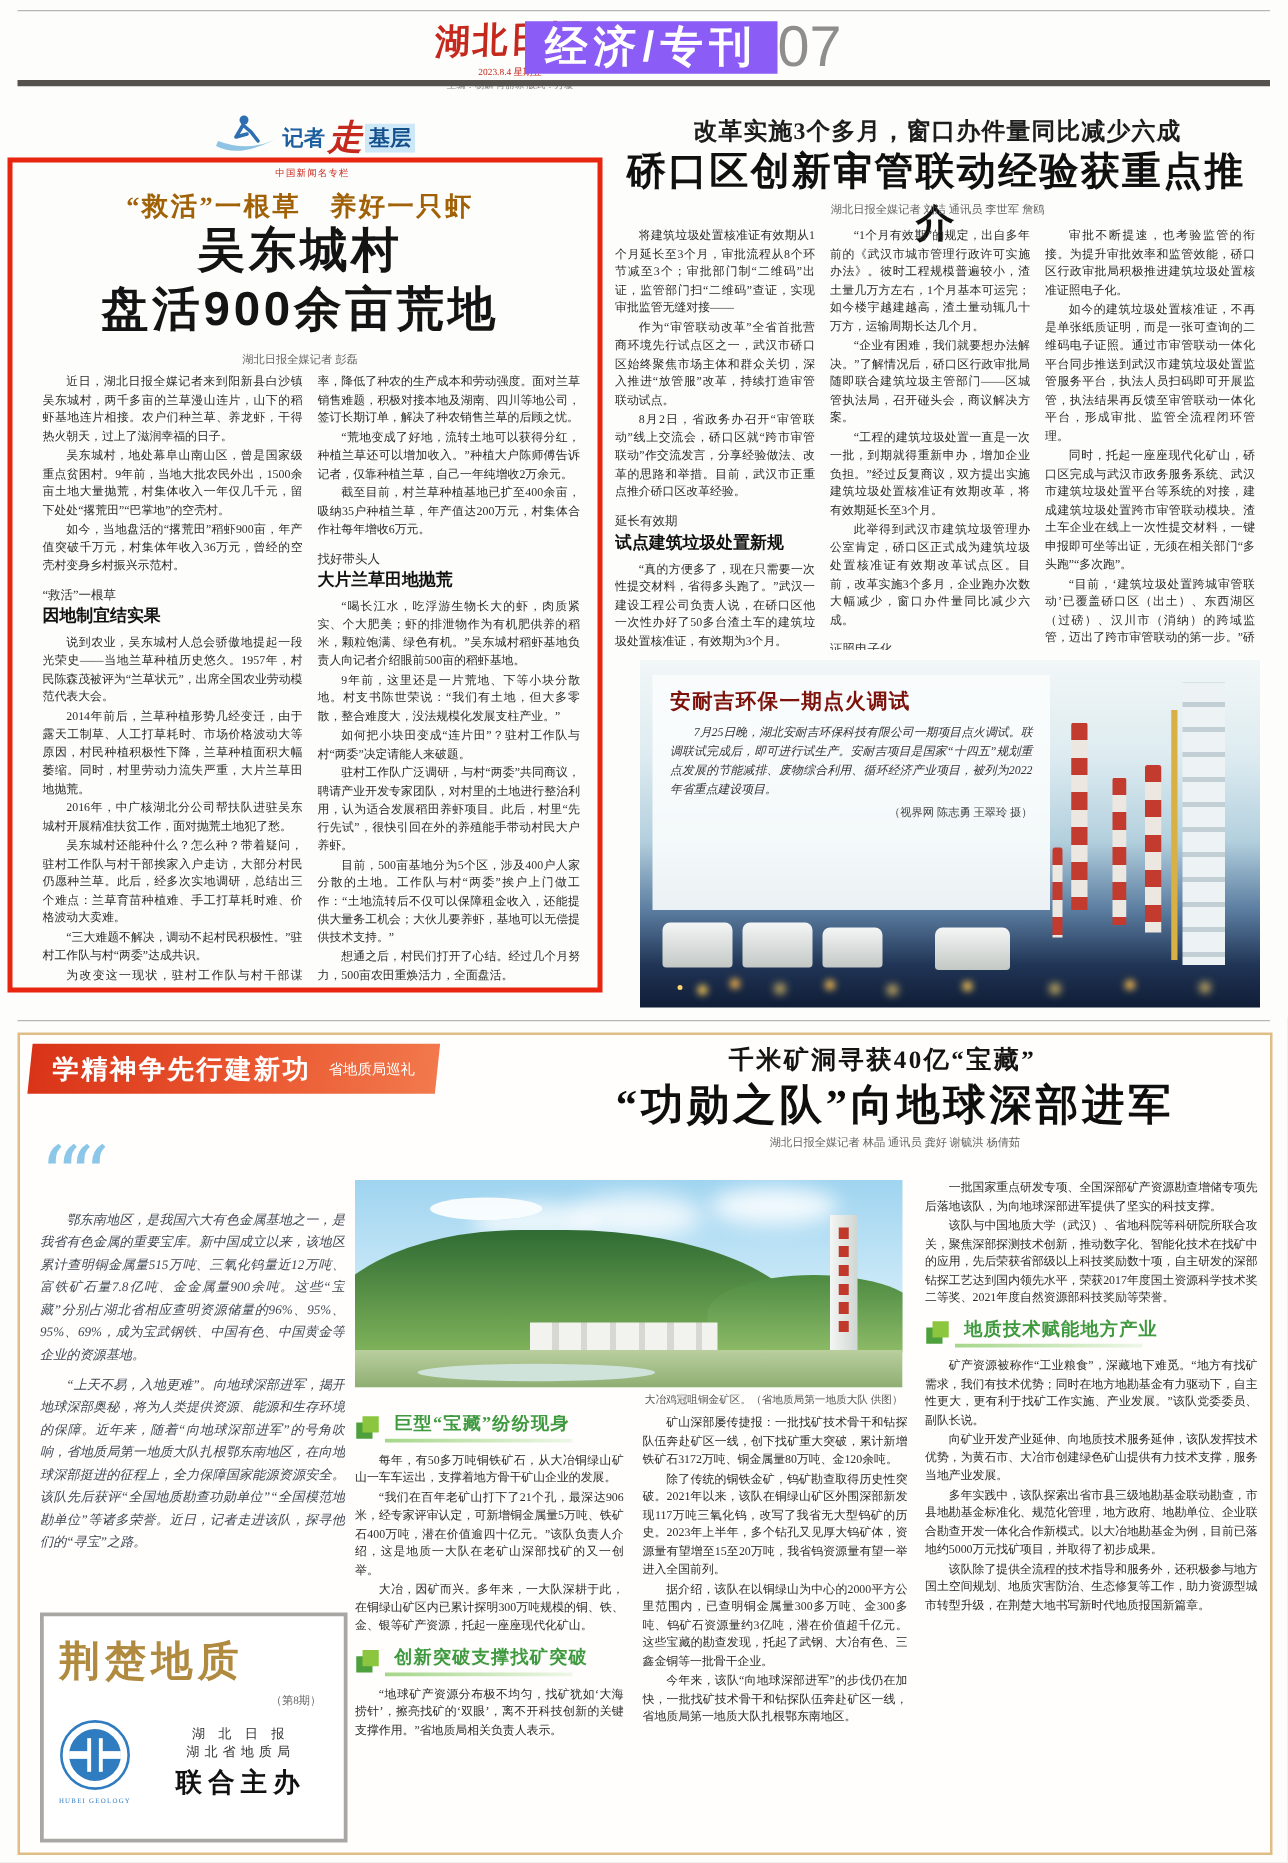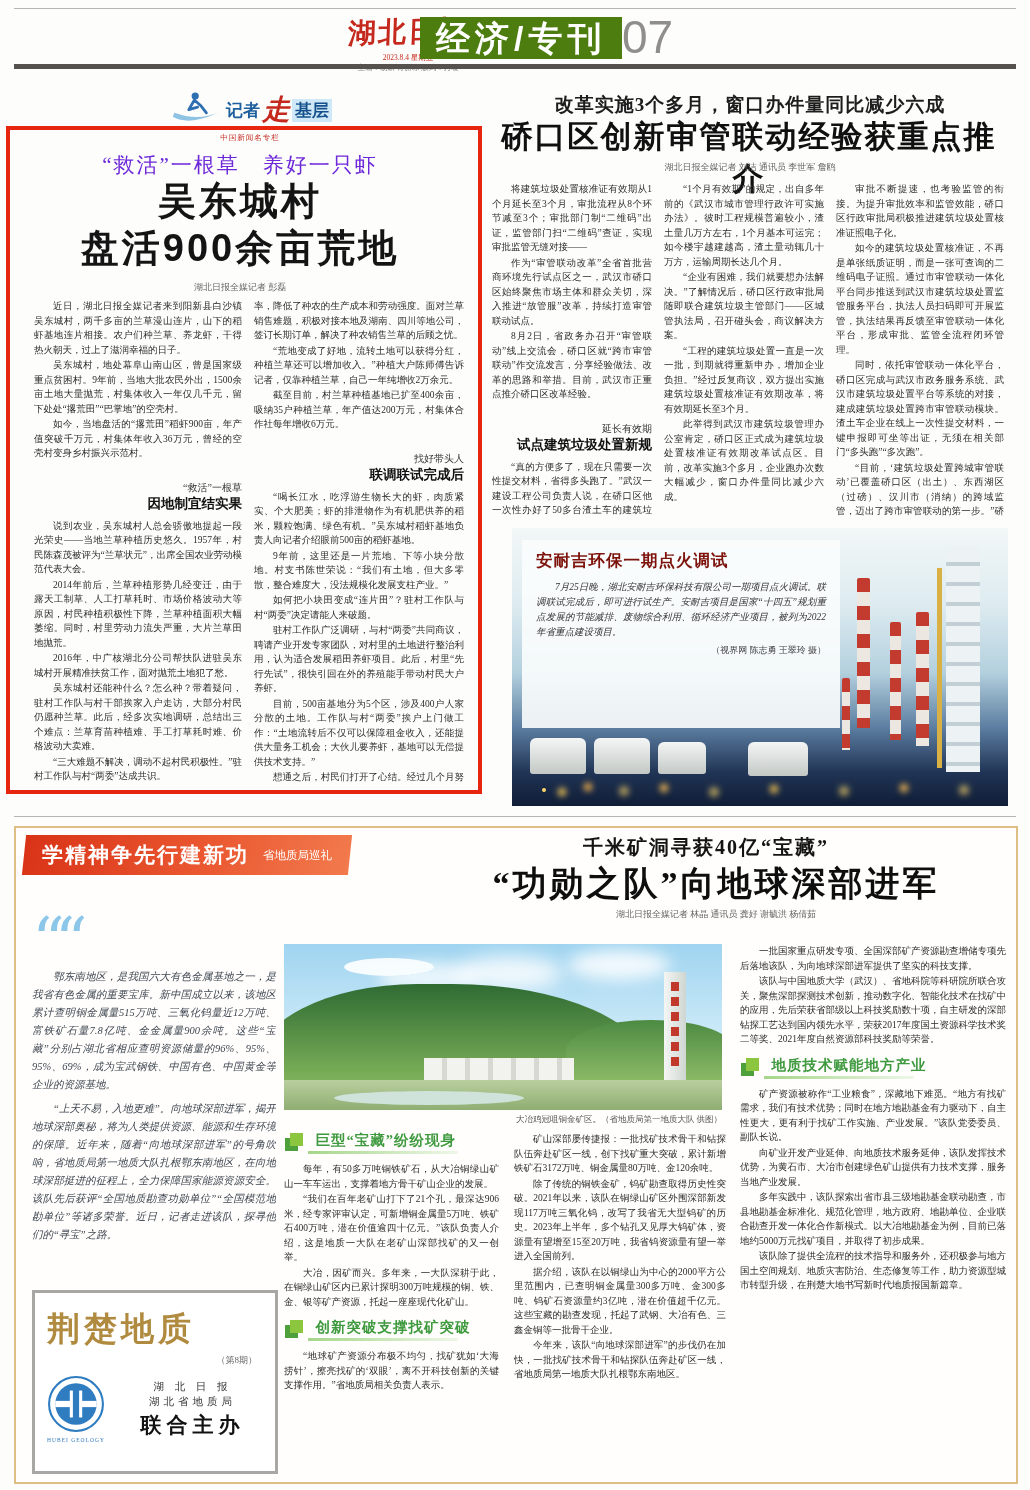--- a/index.html
+++ b/index.html
@@ -8,40 +8,40 @@
   .abs{position:absolute;}
   .ctr{text-align:center;}
   .hline{position:absolute;height:1px;background:#b9b6b1;}
   .thick{position:absolute;height:5px;background:#55524e;}
 
   
   .paper-name{color:#c5281c;font-weight:bold;font-size:28px;letter-spacing:2px;
               transform:rotate(-2deg) skewX(-4deg);display:inline-block;}
   .date-line{color:#c5281c;font-size:7.5px;margin-top:2px;}
   .editors-line{color:#8a8884;font-size:7.5px;}
-  .section-box{background:#4d7c0f;color:#fff;font-size:34px;font-weight:bold;
+  .section-box{background:#8b5cf6;color:#fff;font-size:34px;font-weight:bold;
                letter-spacing:5px;padding:2px 16px;line-height:42px;
                font-family:"Liberation Sans",sans-serif;}
   .page-num{color:#908e8a;font-size:46px;font-family:"Liberation Sans",sans-serif;}
 
   
   .red-frame{border:4px solid #e8250f;z-index:9;pointer-events:none;}
   .badge-row{display:flex;align-items:center;justify-content:center;gap:2px;}
   .jz-blue{color:#1d5f9e;font-weight:bold;font-size:17px;}
   .jz-red{color:#c5281c;font-weight:bold;font-size:28px;font-style:italic;line-height:26px;}
   .jz-base{background:#cfe8f7;color:#14508c;font-weight:bold;font-size:17px;padding:0 3px;}
   .badge-sub{color:#c5281c;font-size:7.5px;text-align:center;margin-top:1px;letter-spacing:1px;}
-  .kicker1{font-size:21px;color:#6d28d9;font-weight:normal;letter-spacing:2px;}
+  .kicker1{font-size:21px;color:#a16207;font-weight:bold;letter-spacing:2px;}
   .headline1{font-size:38px;font-weight:900;font-family:"Liberation Sans",sans-serif;
              color:#141414;letter-spacing:3px;line-height:1.24;}
   .byline{font-size:9px;color:#666;}
   .bcol{position:absolute;text-align:justify;font-size:9.5px;line-height:14.5px;
         color:#2b2b2b;overflow:hidden;}
   .bcol p{margin:0 0 1px;text-indent:2em;}
-  .subhead{text-align:right;margin:20px 0 7px;text-indent:0;}
+  .subhead{text-align:left;margin:9px 0 7px;text-indent:0;}
   .subhead .s1{display:block;font-size:10px;color:#333;text-indent:0;}
   .subhead .s2{display:block;font-size:13.5px;font-weight:bold;color:#111;margin-top:2px;text-indent:0;}
 
   
   .kicker2{font-size:19px;color:#1d1d1d;font-weight:bold;letter-spacing:1px;}
   .headline2{font-size:31px;font-weight:bold;color:#101010;letter-spacing:2px;}
 
   
   .photo1{background:linear-gradient(180deg,#f2f7f7 0%,#ddebf0 28%,#b3d0de 52%,#5b7da0 72%,#203455 88%,#101d36 100%);overflow:hidden;}
   .cap-card{position:absolute;left:10px;top:12px;width:318px;height:188px;
@@ -166,21 +166,21 @@
     <p>“三大难题不解决，调动不起村民积极性。”驻村工作队与村“两委”达成共识。</p>
     <p>为改变这一现状，驻村工作队与村干部谋划，采取“合作社＋种植大户＋农户”模式，将村民手中的“巴掌地”整合成“连片田”，吸纳35户种植，带动9户脱贫户，引入收割机、制草机等机械化设备，大大提高了兰草的收割效…</p>
   </div>
 
   <div class="bcol" style="left:254px;top:299px;width:210px;height:486px;">
     <p style="text-indent:0;">率，降低了种农的生产成本和劳动强度。面对兰草销售难题，积极对接本地及湖南、四川等地公司，签订长期订单，解决了种农销售兰草的后顾之忧。</p>
     <p>“荒地变成了好地，流转土地可以获得分红，种植兰草还可以增加收入。”种植大户陈师傅告诉记者，仅靠种植兰草，自己一年纯增收2万余元。</p>
     <p>截至目前，村兰草种植基地已扩至400余亩，吸纳35户种植兰草，年产值达200万元，村集体合作社每年增收6万元。</p>
     <div class="subhead">
       <span class="s1">找好带头人</span>
-      <span class="s2">联调联试完成后</span>
+      <span class="s2">大片兰草田地抛荒</span>
     </div>
     <p>“喝长江水，吃浮游生物长大的虾，肉质紧实、个大肥美；虾的排泄物作为有机肥供养的稻米，颗粒饱满、绿色有机。”吴东城村稻虾基地负责人向记者介绍眼前500亩的稻虾基地。</p>
     <p>9年前，这里还是一片荒地、下等小块分散地。村支书陈世荣说：“我们有土地，但大多零散，整合难度大，没法规模化发展支柱产业。”</p>
     <p>如何把小块田变成“连片田”？驻村工作队与村“两委”决定请能人来破题。</p>
     <p>驻村工作队广泛调研，与村“两委”共同商议，聘请产业开发专家团队，对村里的土地进行整治利用，认为适合发展稻田养虾项目。此后，村里“先行先试”，很快引回在外的养殖能手带动村民大户养虾。</p>
     <p>目前，500亩基地分为5个区，涉及400户人家分散的土地。工作队与村“两委”挨户上门做工作：“土地流转后不仅可以保障租金收入，还能提供大量务工机会；大伙儿要养虾，基地可以无偿提供技术支持。”</p>
     <p>想通之后，村民们打开了心结。经过几个月努力，500亩农田重焕活力，全面盘活。</p>
 
   </div>
 
@@ -207,21 +207,21 @@
     <p>此举得到武汉市建筑垃圾管理办公室肯定，硚口区正式成为建筑垃圾处置核准证有效期改革试点区。目前，改革实施3个多月，企业跑办次数大幅减少，窗口办件量同比减少六成。</p>
     <div class="subhead">
       <span class="s1">证照电子化</span>
 
     </div>
   </div>
 
   <div class="bcol" style="left:836px;top:182px;width:168px;height:338px;">
     <p>审批不断提速，也考验监管的衔接。为提升审批效率和监管效能，硚口区行政审批局积极推进建筑垃圾处置核准证照电子化。</p>
     <p>如今的建筑垃圾处置核准证，不再是单张纸质证明，而是一张可查询的二维码电子证照。通过市审管联动一体化平台同步推送到武汉市建筑垃圾处置监管服务平台，执法人员扫码即可开展监管，执法结果再反馈至审管联动一体化平台，形成审批、监管全流程闭环管理。</p>
-    <p>同时，依托审管联动一体化平台，硚口区完成与武汉市政务服务系统、武汉市建筑垃圾处置平台等系统的对接，建成建筑垃圾处置跨市审管联动模块。渣土车企业在线上一次性提交材料，一键申报即可坐等出证，无须在相关部门“多头跑”“多次跑”。</p>
+    <p>同时，托起一座座现代化矿山，硚口区完成与武汉市政务服务系统、武汉市建筑垃圾处置平台等系统的对接，建成建筑垃圾处置跨市审管联动模块。渣土车企业在线上一次性提交材料，一键申报即可坐等出证，无须在相关部门“多头跑”“多次跑”。</p>
     <p>“目前，‘建筑垃圾处置跨城审管联动’已覆盖硚口区（出土）、东西湖区（过磅）、汉川市（消纳）的跨域监管，迈出了跨市审管联动的第一步。”硚口区行政审批局相关负责人说。</p>
 
   </div>
 
   <div class="abs photo1" style="left:512px;top:528px;width:496px;height:278px;">
     <div class="ch" style="left:345px;bottom:78px;width:13px;height:150px;"></div>
     <div class="ch" style="left:378px;bottom:66px;width:11px;height:118px;"></div>
     <div class="ch" style="left:404px;bottom:60px;width:13px;height:134px;"></div>
     <div class="ch" style="left:330px;bottom:56px;width:8px;height:72px;"></div>
     <div class="tower" style="right:28px;top:18px;width:34px;height:226px;"></div>

